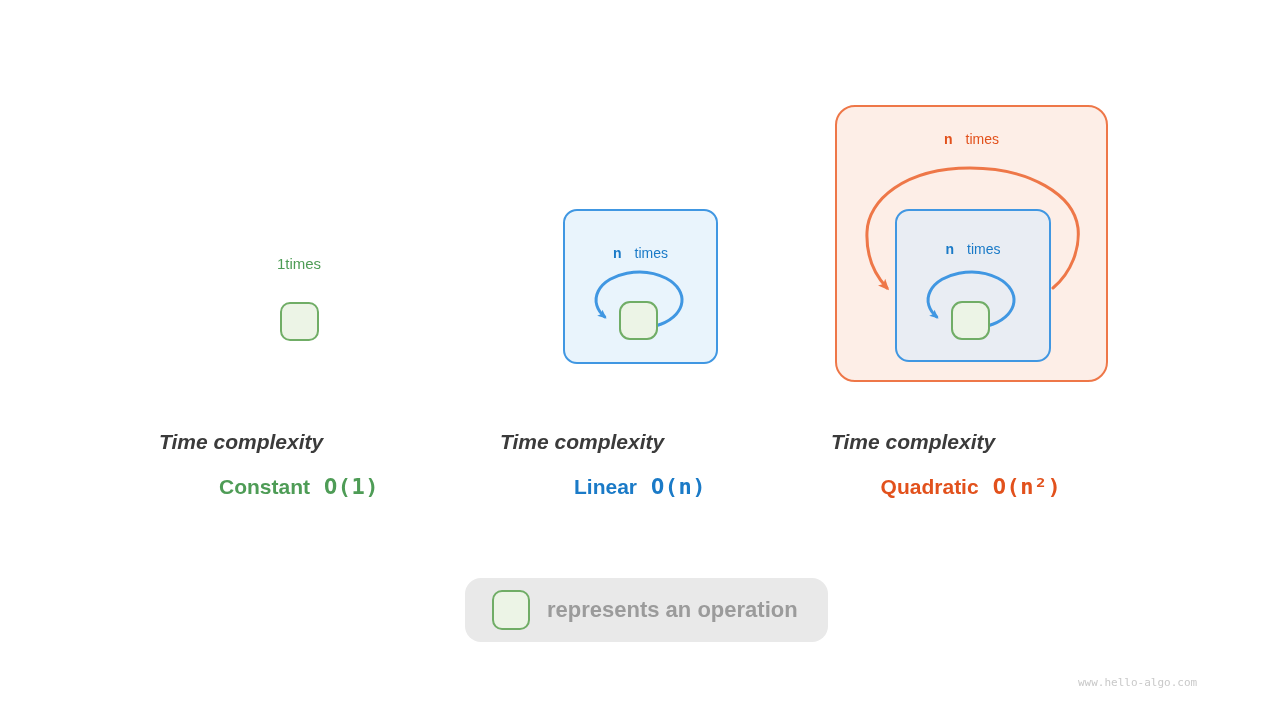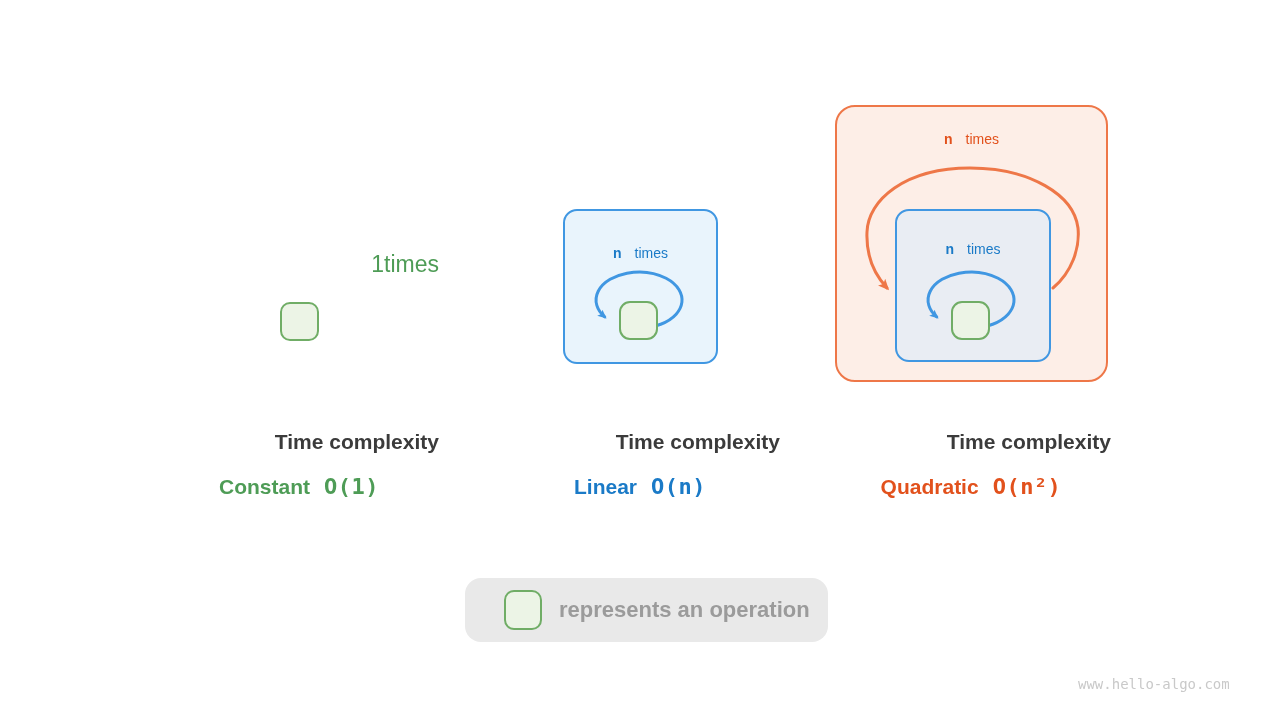--- a/index.html
+++ b/index.html
@@ -24,21 +24,21 @@
     text-align: center;
     font-size: 14px;
     line-height: 26px;
     white-space: nowrap;
   }
   .loop-label .n { font-weight: bold; }
   .loop-label .suffix { font-weight: normal; margin-left: 13px; }
   .green-label  { color: var(--green-text); }
   .blue-label   { color: var(--blue-text); }
   .orange-label { color: var(--orange-text); }
-  .free-label { position: absolute; text-align: right; font-size: 23px; line-height: 26px; white-space: nowrap; }
+  .free-label { position: absolute; text-align: center; font-size: 15px; line-height: 26px; white-space: nowrap; }
 
   
   .op-square {
     position: absolute;
     width: 39px;
     height: 39px;
     box-sizing: border-box;
     border: 2px solid var(--green-border);
     background: var(--green-fill);
     border-radius: 10px;
@@ -82,25 +82,26 @@
   .svg-op-square {
     fill: var(--green-fill);
     stroke: var(--green-border);
     stroke-width: 2;
   }
 
   
   .caption {
     position: absolute;
     width: 280px;
-    text-align: right;
+    text-align: left;
     font-size: 21px;
     font-weight: bold;
     color: var(--caption-text);
     white-space: nowrap;
+    font-style: italic;
   }
   .complexity {
     position: absolute;
     width: 280px;
     text-align: center;
     font-size: 21px;
     font-weight: bold;
     white-space: nowrap;
   }
   .complexity .onot {
@@ -118,42 +119,42 @@
     position: absolute;
     left: 465px;
     top: 578px;
     width: 363px;
     height: 64px;
     box-sizing: border-box;
     background: var(--legend-bg);
     border-radius: 16px;
     display: flex;
     align-items: center;
-    padding-left: 39px;
+    padding-left: 27px;
   }
   .legend-square {
     position: relative;
     flex: 0 0 auto;
     width: 38px;
     height: 40px;
   }
   .legend-text {
     margin-left: 17px;
     font-size: 22px;
     font-weight: bold;
     color: var(--legend-text);
     white-space: nowrap;
   }
 
   .watermark {
     position: absolute;
     left: 1078px;
     top: 676px;
     font-family: "DejaVu Sans Mono", monospace;
-    font-size: 14px;
+    font-size: 11px;
     color: var(--watermark-text);
     white-space: nowrap;
   }
 </style>
 </head>
 <body>
 
 <div class="canvas">
 
   <svg width="0" height="0" style="position:absolute" aria-hidden="true">

